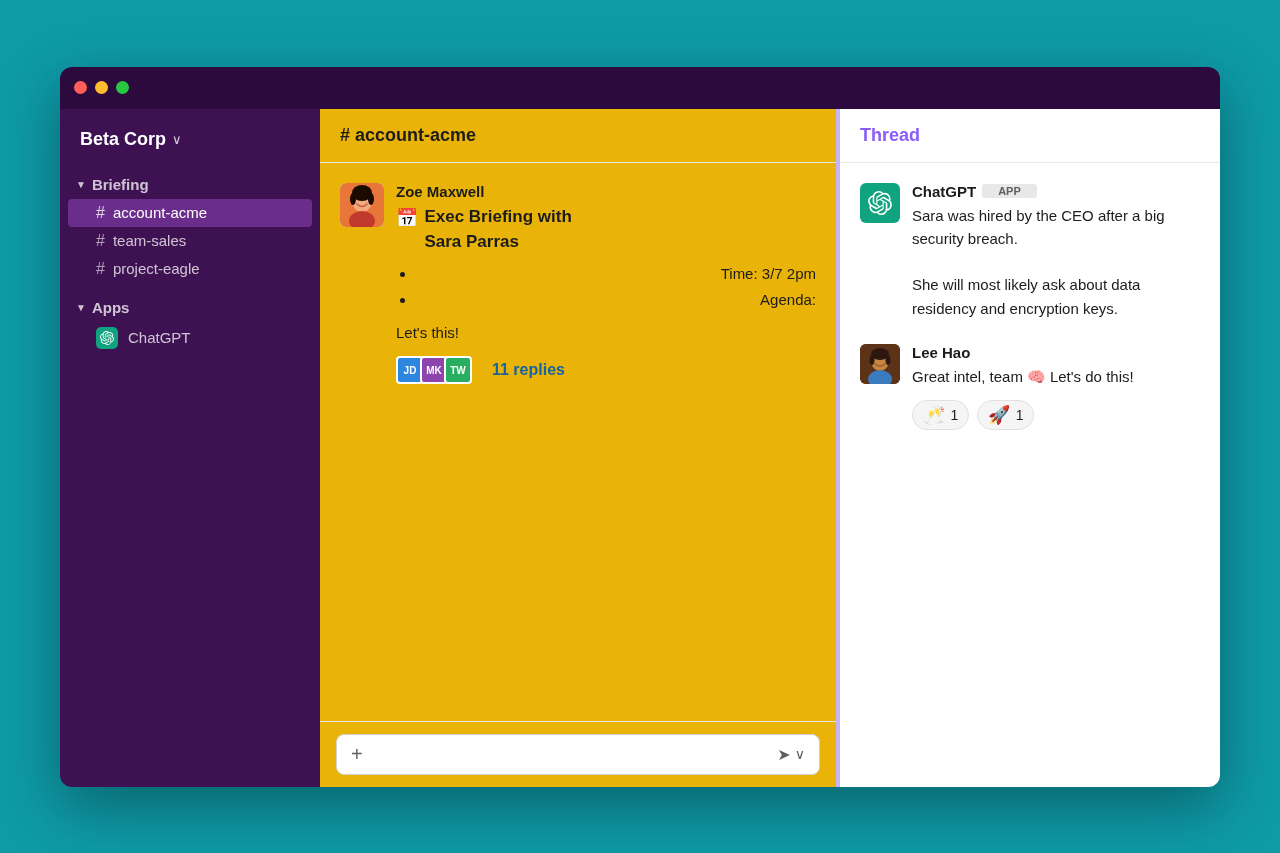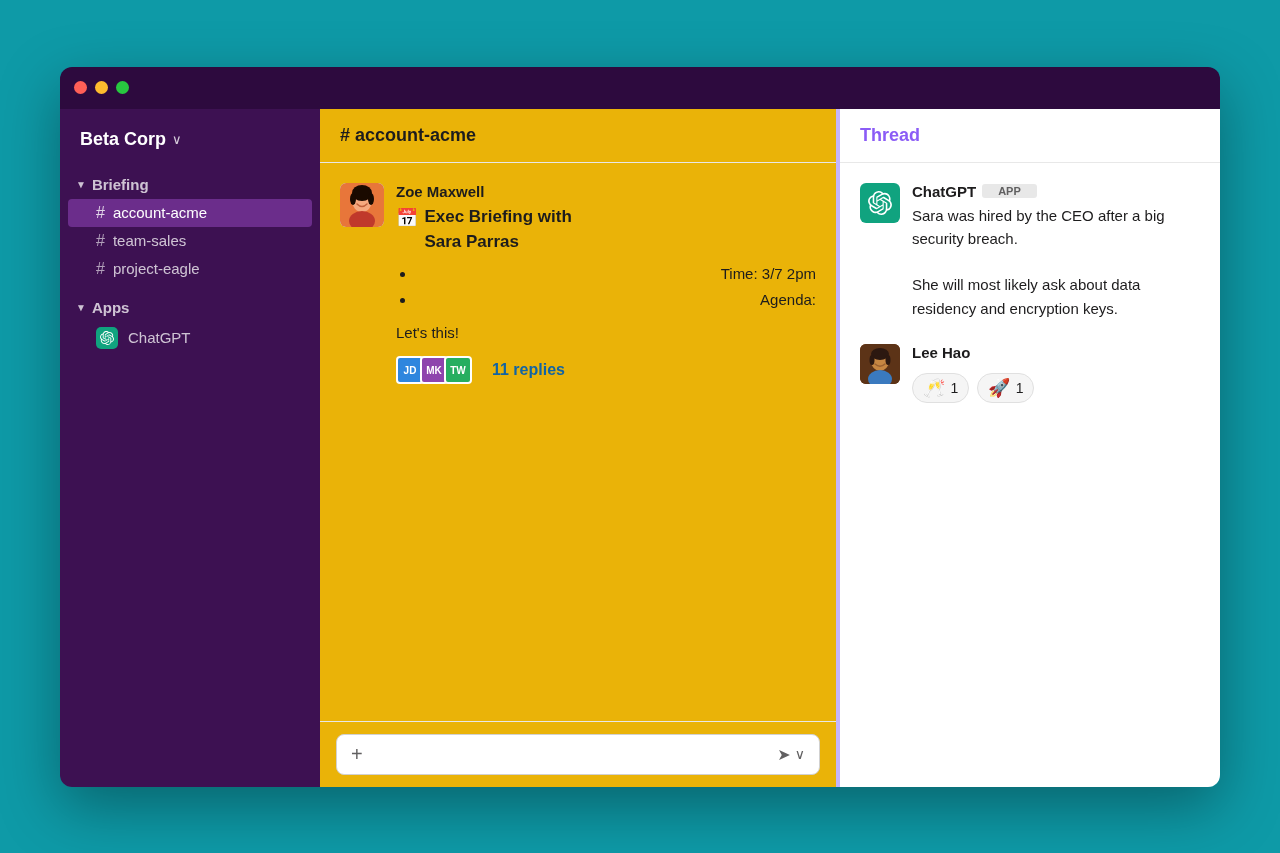--- a/index.html
+++ b/index.html
@@ -591,20 +591,23 @@
               <ellipse cx="12" cy="16" rx="2.5" ry="5" fill="#2c1810"></ellipse>
               <ellipse cx="28" cy="16" rx="2.5" ry="5" fill="#2c1810"></ellipse>
               <ellipse cx="20" cy="35" rx="12" ry="9" fill="#3a7abf"></ellipse>
               <path d="M15 20 Q20 24.5 25 20" stroke="#9a6030" stroke-width="1.5" fill="none" stroke-linecap="round"></path>
             </svg>
           </div>
           <div class="message-body">
             <div class="thread-sender">
               <span>Lee Hao</span>
             </div>
+            <div class="thread-text">
+              Great intel, team 🧠 Let's do this!
+            </div>
             <div class="reactions">
               <div class="reaction">
                 <span>🥂</span>
                 <span class="reaction-count">1</span>
               </div>
               <div class="reaction">
                 <span>🚀</span>
                 <span class="reaction-count">1</span>
               </div>
             </div>

